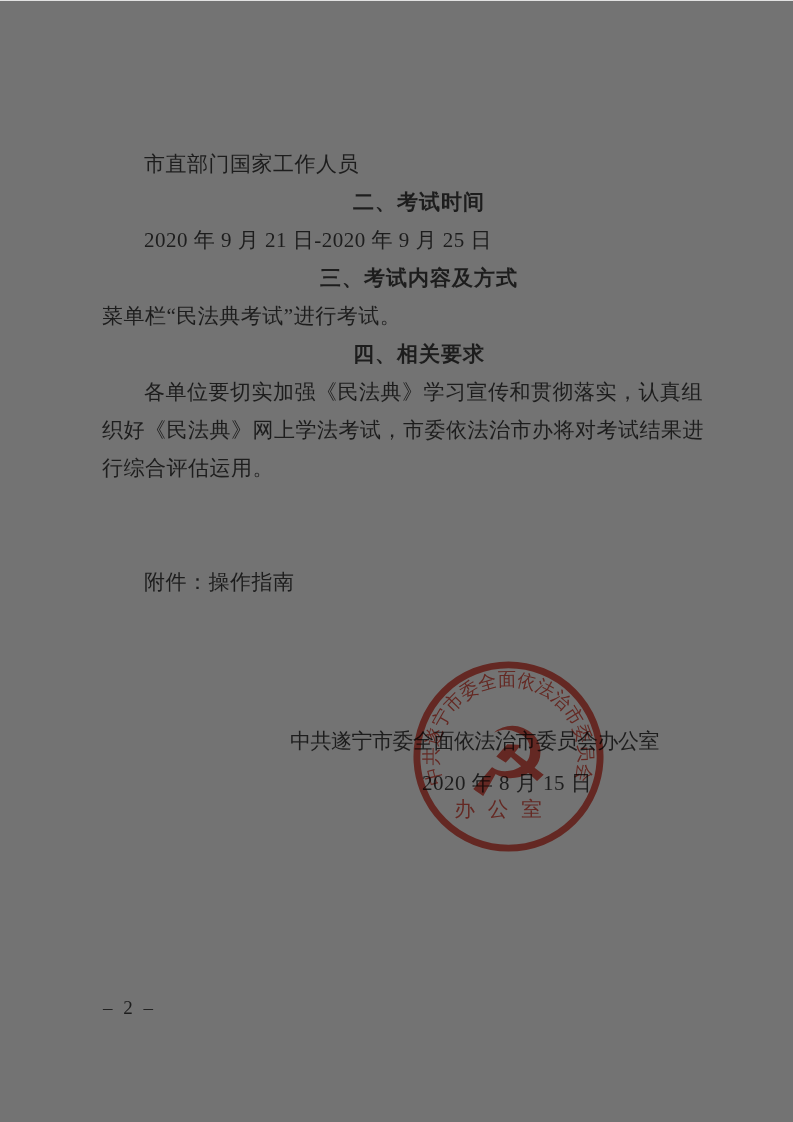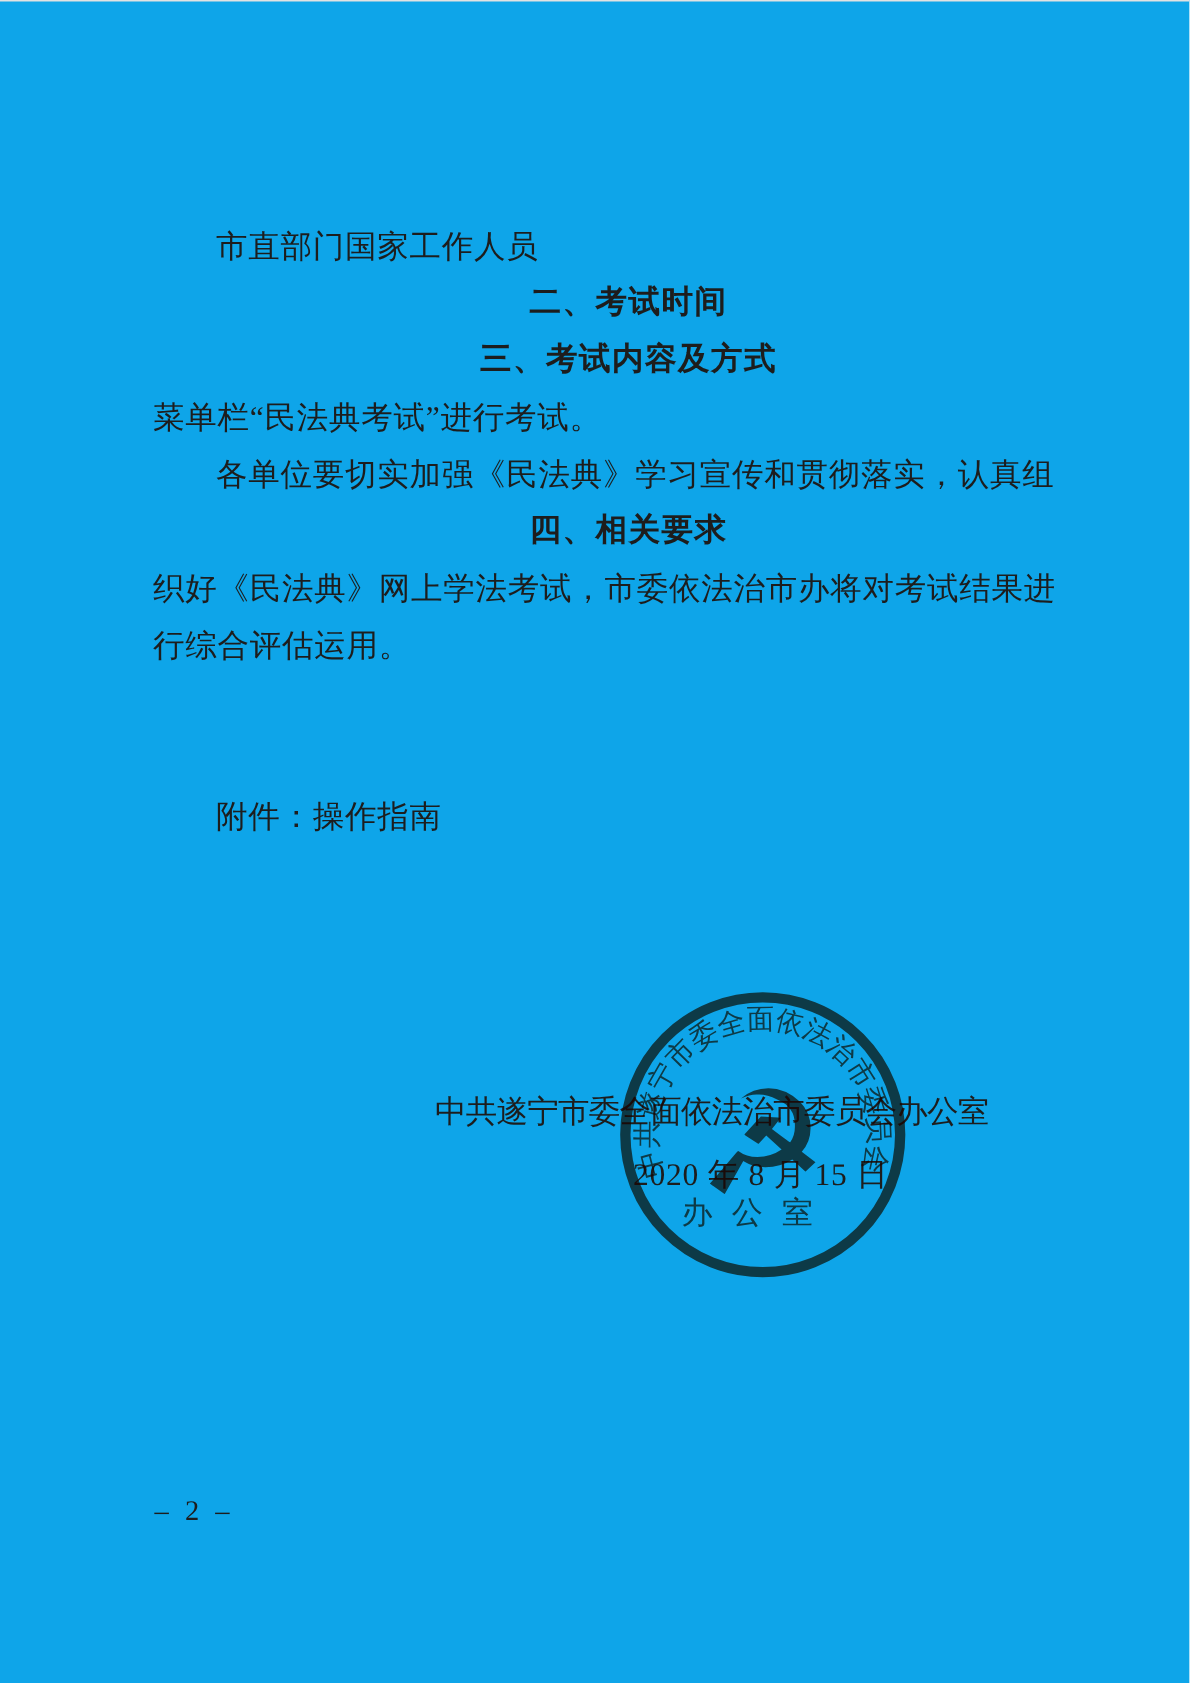--- a/index.html
+++ b/index.html
@@ -4,21 +4,21 @@
 <style>
   html, body {
     margin: 0;
     padding: 0;
     background: #ffffff;
   }
   .page {
     position: relative;
     width: 793px;
     height: 1122px;
-    background: #0ea5e9;
+    background: #737373;
     border-top: 1px solid #e2e2e2;
     overflow: hidden;
     font-family: "Liberation Serif", "DejaVu Serif", serif;
     color: #1d1d1d;
   }
   .doc-body {
     position: absolute;
     left: 102px;
     top: 144px;
     width: 592px;
@@ -79,28 +79,29 @@
 </head>
 <body>
 
 <div class="page">
 
   <div class="doc-body">
     <div class="line indent">市直部门国家工作人员</div>
 
     <div class="line heading">二、考试时间</div>
 
+    <div class="line indent">2020 年 9 月 21 日-2020 年 9 月 25 日</div>
 
     <div class="line heading">三、考试内容及方式</div>
 
     <div class="line">菜单栏“民法典考试”进行考试。</div>
 
+    <div class="line heading">四、相关要求</div>
+
     <div class="line indent">各单位要切实加强《民法典》学习宣传和贯彻落实，认真组</div>
-
-    <div class="line heading">四、相关要求</div>
     <div class="line">织好《民法典》网上学法考试，市委依法治市办将对考试结果进</div>
     <div class="line">行综合评估运用。</div>
 
     <div class="gap-two-lines"></div>
 
     <div class="line indent">附件：操作指南</div>
   </div>
 
   <div class="signature-line">中共遂宁市委全面依法治市委员会办公室</div>
 

